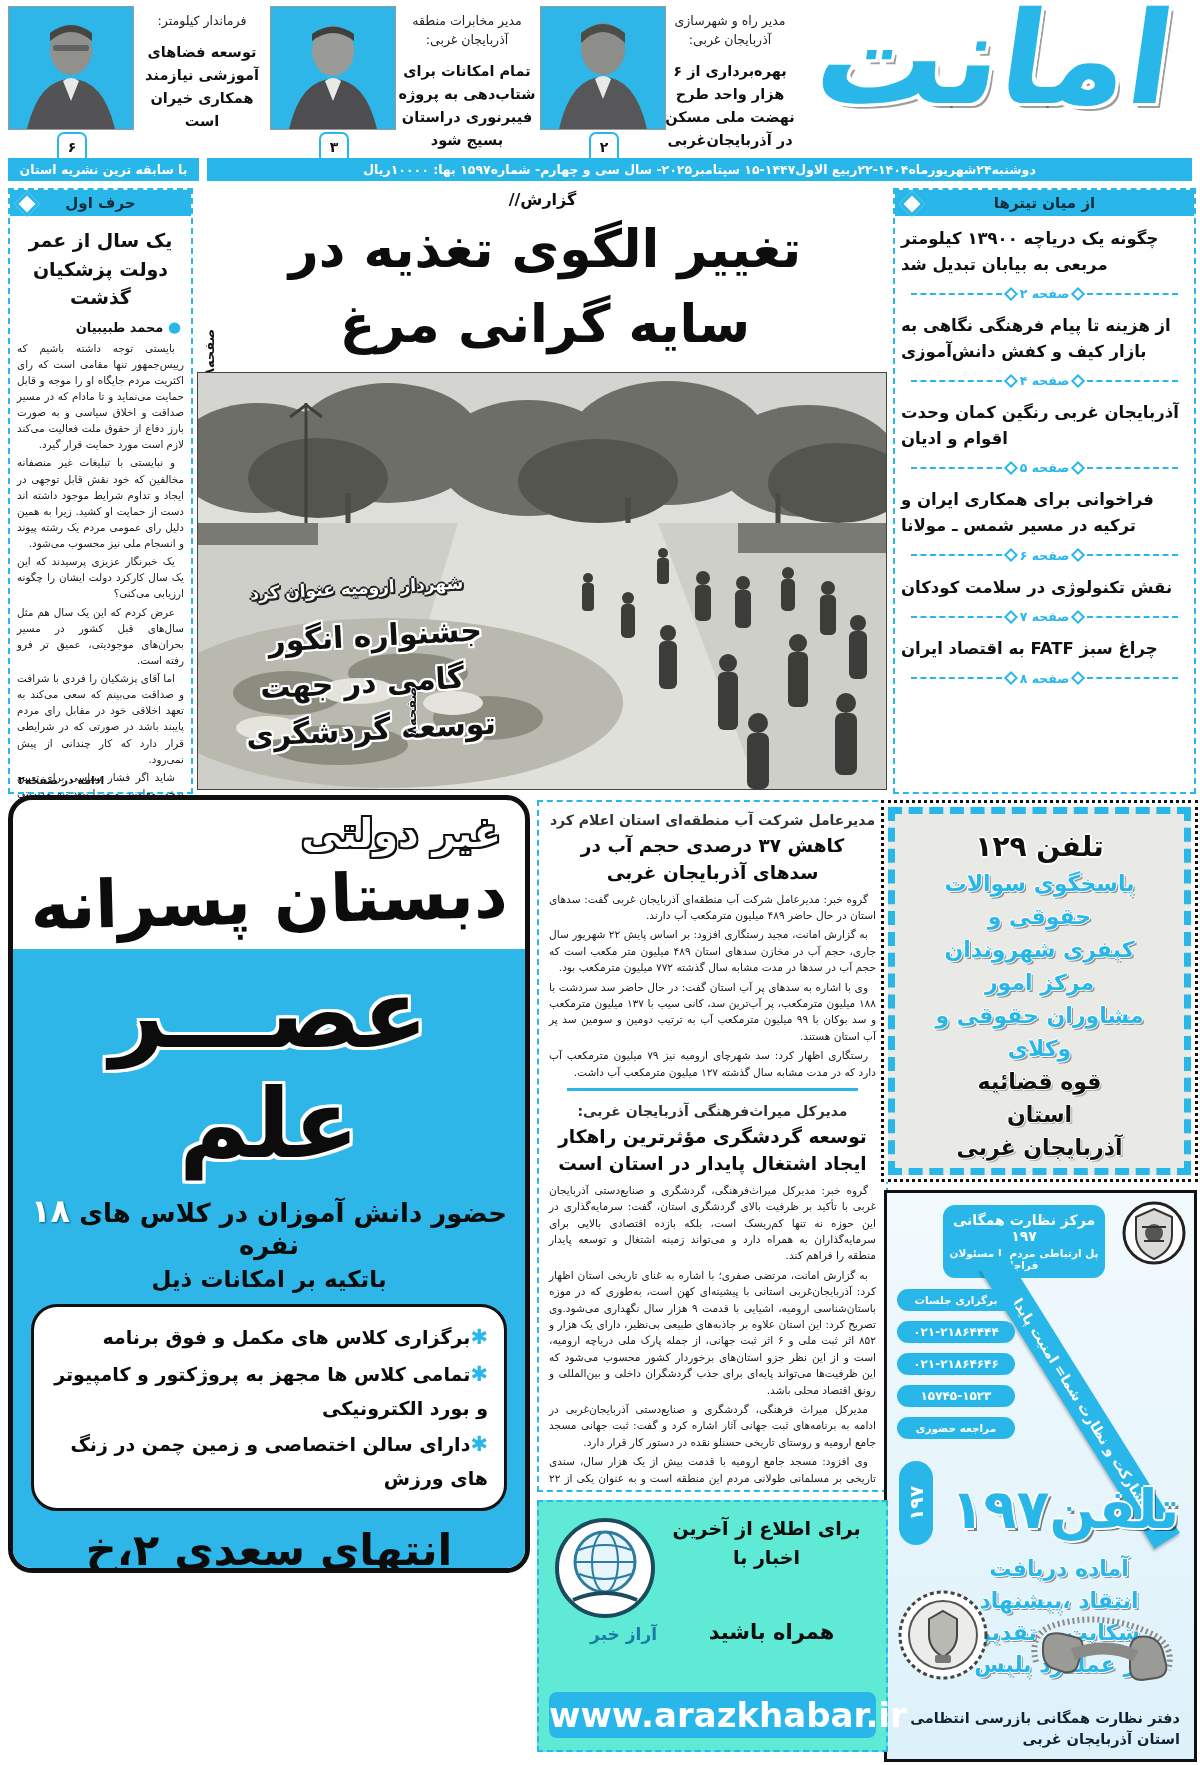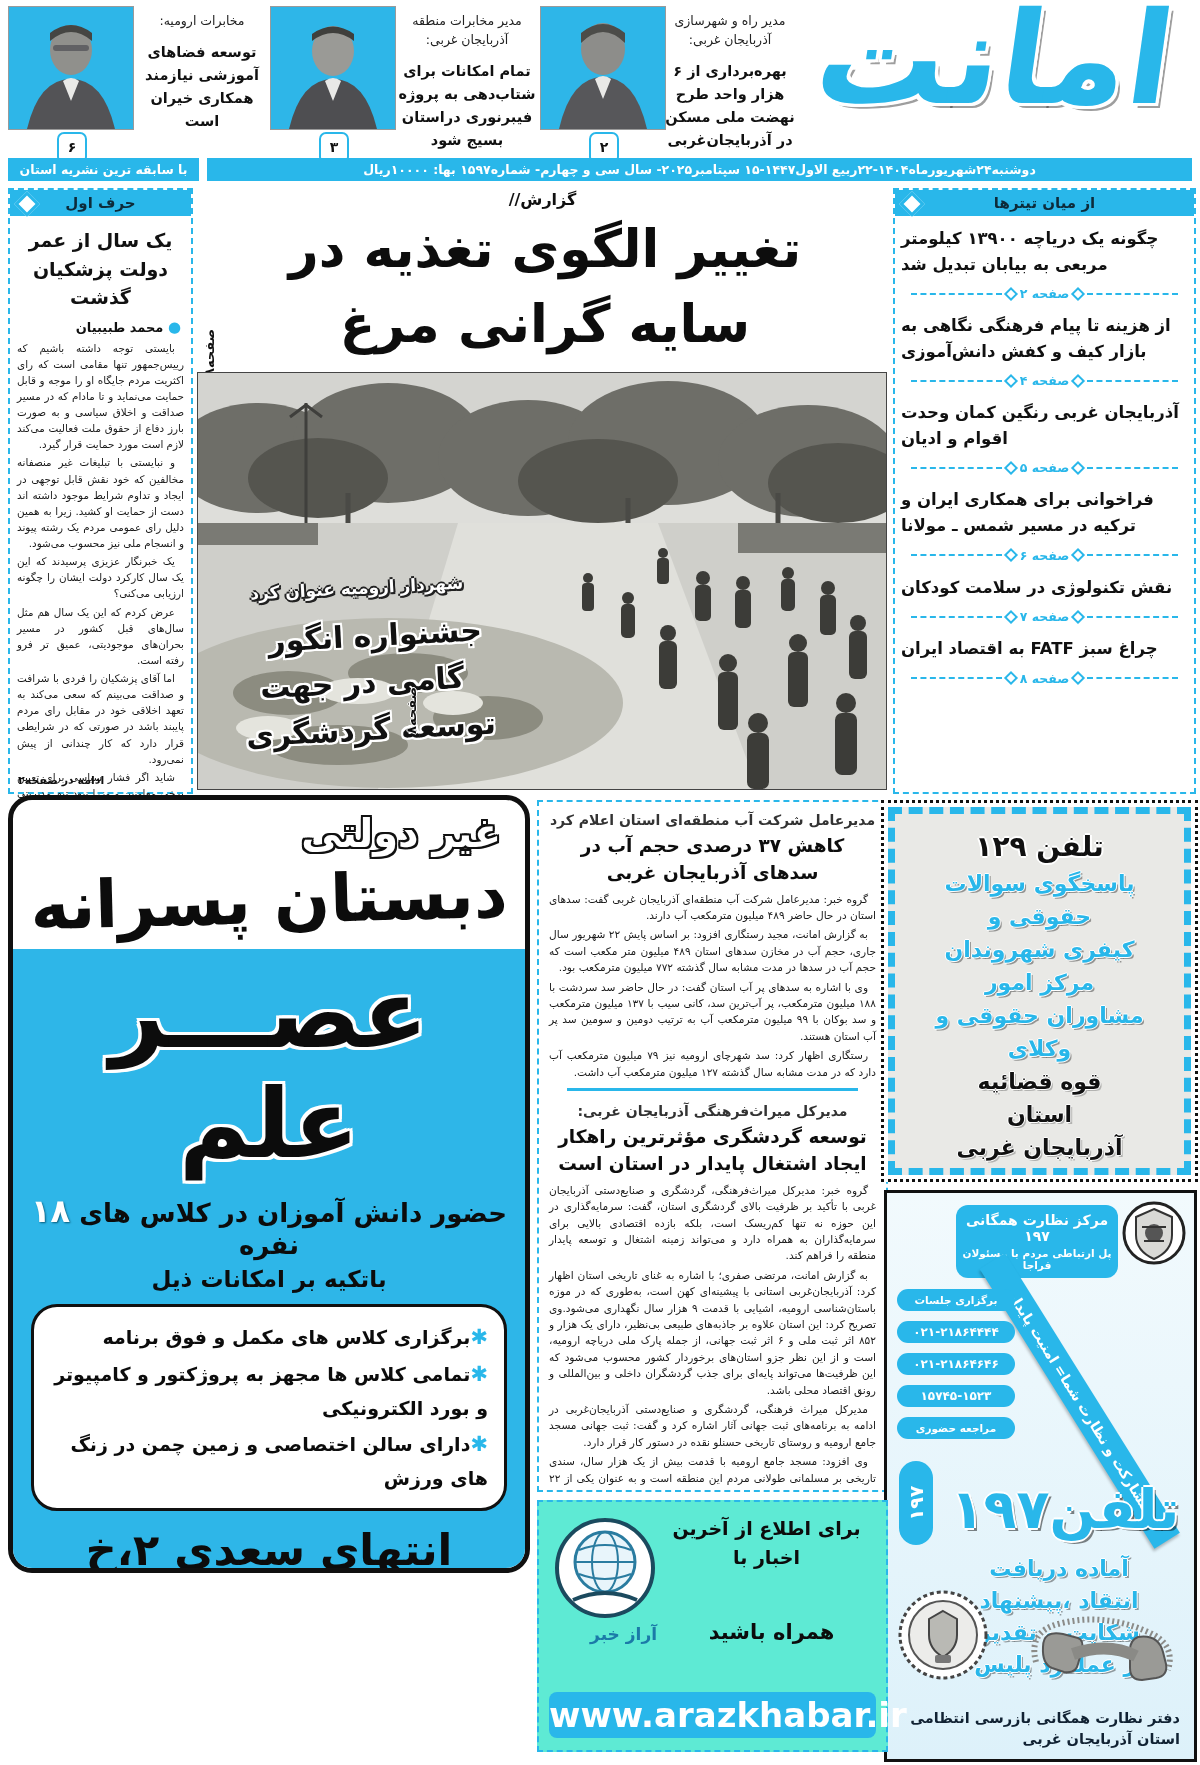--- a/index.html
+++ b/index.html
@@ -77,21 +77,21 @@
     text-align:center;overflow:hidden;padding-top:16px;}
   .a129-title{font-size:28px;font-weight:bold;color:#111;text-shadow:-2px 0 #fff,2px 0 #fff,0 -2px #fff,0 2px #fff;margin-bottom:4px;}
   .bubble{font-size:22px;font-weight:bold;color:#29b7ea;line-height:1.5;
     text-shadow:-1px 0 #fff,1px 0 #fff,0 -1px #fff,0 1px #fff,2px 2px 0 rgba(20,20,20,.4);}
   .a129-black{font-size:22px;font-weight:bold;color:#111;line-height:1.5;
     text-shadow:-1px 0 #fff,1px 0 #fff,0 -1px #fff,0 1px #fff,2px 2px 0 rgba(20,20,20,.25);}
   
   .ad197{position:absolute;left:884px;top:1190px;width:313px;height:572px;box-sizing:border-box;border:3px solid #111;
     background:linear-gradient(#f2fafd,#ddf1fa);overflow:hidden;}
   .a197-logo{position:absolute;top:8px;right:8px;width:64px;height:64px;}
-  .a197-hdr{position:absolute;top:12px;right:76px;width:150px;background:#29b7ea;border-radius:12px;padding:7px 6px;text-align:center;}
+  .a197-hdr{position:absolute;top:12px;right:89px;width:150px;background:#29b7ea;border-radius:12px;padding:7px 6px;text-align:center;}
   .a197-hdr .l1{font-size:14px;font-weight:bold;color:#fff;}
   .a197-hdr .l2{font-size:10.5px;font-weight:bold;color:#fff;margin-top:3px;}
   .a197-pill{position:absolute;left:10px;width:118px;height:22px;background:#29b7ea;border-radius:11px;
     color:#fff;font-size:10.5px;font-weight:bold;text-align:center;line-height:22px;overflow:hidden;}
   .a197-pill.num{direction:ltr;font-size:12px;}
   .a197-vbadge{position:absolute;left:12px;top:268px;width:34px;height:84px;background:#29b7ea;border-radius:17px;
     color:#fff;font-weight:bold;font-size:19px;display:flex;align-items:center;justify-content:center;}
   .a197-vbadge span{transform:rotate(-90deg);display:block;}
   .a197-ribbon{position:absolute;left:118px;top:60px;width:330px;height:30px;background:#29b7ea;
     transform:rotate(58deg);transform-origin:left top;color:#fff;font-size:14px;font-weight:bold;
@@ -146,21 +146,21 @@
       <rect width="124" height="122" fill="#2eb6e8"></rect>
       <ellipse cx="62" cy="44" rx="21" ry="25" fill="#9a9a96"></ellipse>
       <path d="M41 34 Q62 18 83 34 L83 27 Q62 12 41 27 Z" fill="#3f3f3c"></path>
       <path d="M18 122 Q30 72 62 72 Q94 72 106 122 Z" fill="#4e4e51"></path>
       <path d="M54 74 L62 94 L70 74 Q62 68 54 74 Z" fill="#e9e9e7"></path>
     </svg>
   </div>
   <div class="badge" style="left:319px;top:132px;">۳</div>
 
   <div class="hdr-text" style="left:138px;width:128px;">
-    <div class="hdr-kicker">مخابرات ارومیه:</div>
+    <div class="hdr-kicker">فرماندار کیلومتر:</div>
     <div class="hdr-title">توسعه فضاهای آموزشی نیازمند همکاری خیران است</div>
   </div>
   <div class="portrait" style="left:8px;">
     <svg viewBox="0 0 124 122" width="124" height="122">
       <rect width="124" height="122" fill="#2eb6e8"></rect>
       <ellipse cx="62" cy="43" rx="21" ry="25" fill="#90908c"></ellipse>
       <path d="M41 34 Q62 16 83 34 L83 26 Q62 10 41 26 Z" fill="#454542"></path>
       <rect x="44" y="38" width="36" height="6" rx="3" fill="#55555a" opacity=".8"></rect>
       <path d="M18 122 Q30 72 62 72 Q94 72 106 122 Z" fill="#535356"></path>
       <path d="M54 74 L62 94 L70 74 Q62 68 54 74 Z" fill="#e9e9e7"></path>

